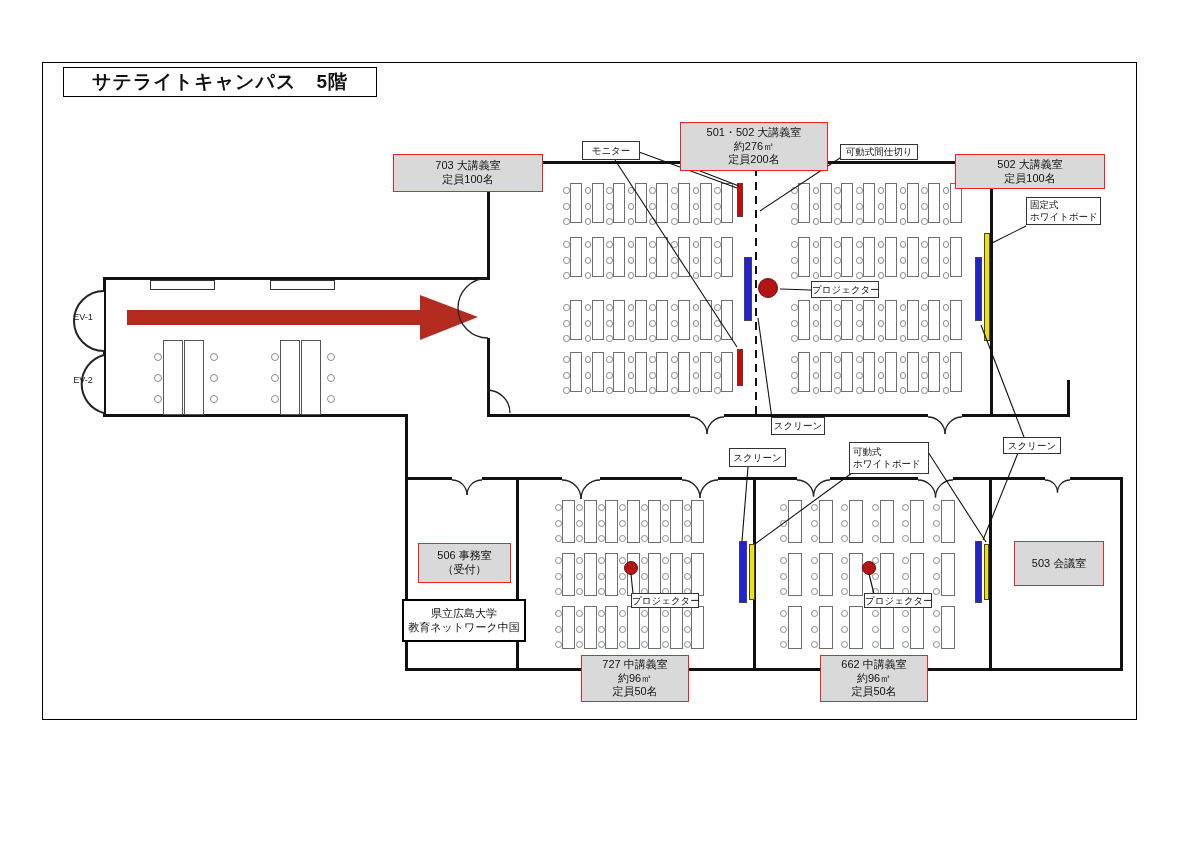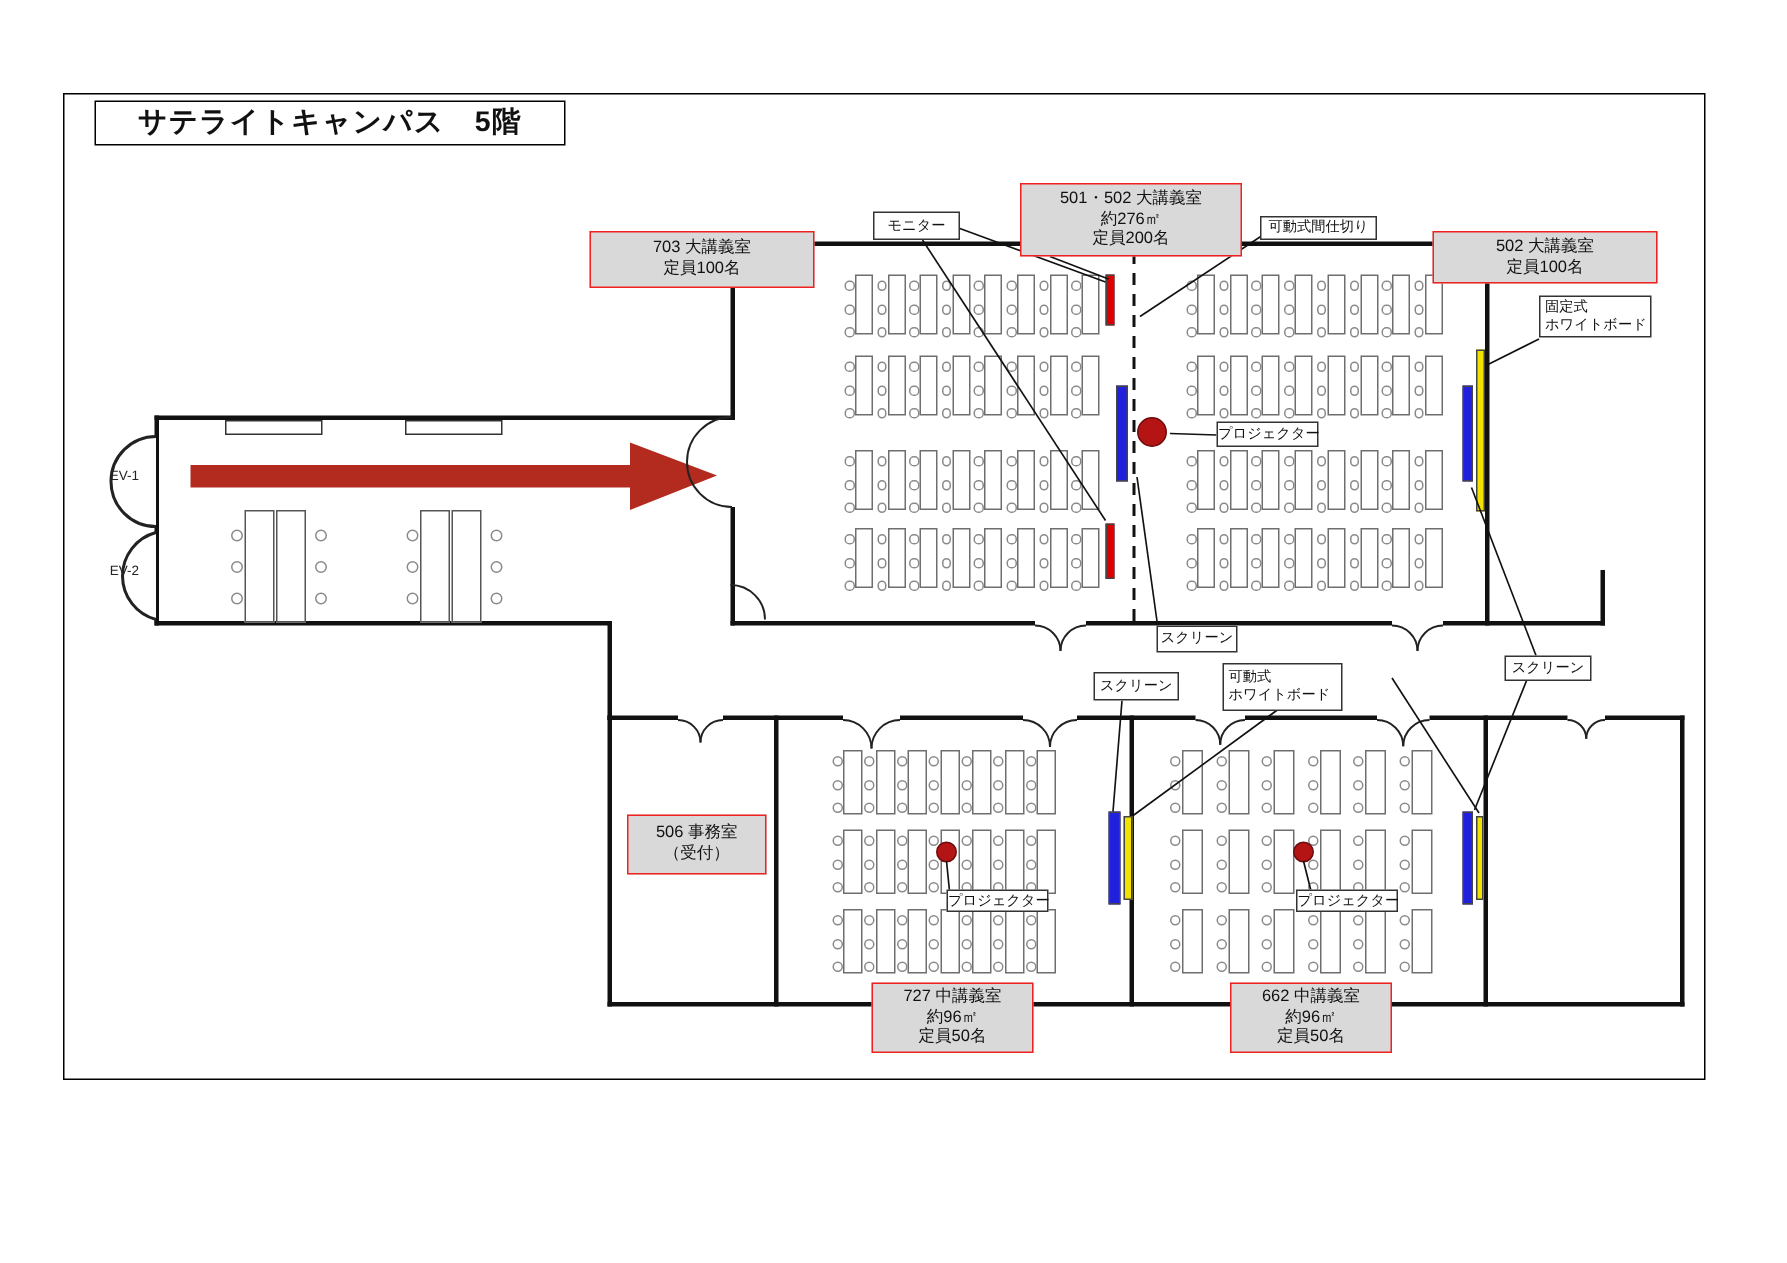--- a/index.html
+++ b/index.html
@@ -551,54 +551,61 @@
         <div>定員200名</div>
       </div>
       <div class="abs lbl t-room" style="left: 393px; top: 154px; width: 150px; height: 38px;">
         <div>703 大講義室</div>
         <div>定員100名</div>
       </div>
       <div class="abs lbl t-room" style="left: 955px; top: 154px; width: 150px; height: 35px;">
         <div>502 大講義室</div>
         <div>定員100名</div>
       </div>
+      <div class="abs lbl t-room" style="left: 1014px; top: 541px; width: 90px; height: 45px;">
+        <div>503 会議室</div>
+      </div>
       <div class="abs lbl t-room" style="left: 820px; top: 655px; width: 108px; height: 47px;">
         <div>662 中講義室</div>
         <div>約96㎡</div>
         <div>定員50名</div>
       </div>
       <div class="abs lbl t-room" style="left: 581px; top: 655px; width: 108px; height: 47px;">
         <div>727 中講義室</div>
         <div>約96㎡</div>
         <div>定員50名</div>
       </div>
       <div class="abs lbl t-room" style="left: 418px; top: 543px; width: 93px; height: 40px;">
         <div>506 事務室</div>
         <div>（受付）</div>
       </div>
+      <div class="abs lbl t-info" style="left: 402px; top: 599px; width: 124px; height: 43px;">
+        <div>県立広島大学</div>
+        <div>教育ネットワーク中国</div>
+      </div>
       <div class="abs lbl t-tag" style="left: 582px; top: 141px; width: 58px; height: 19px;">
         <div>モニター</div>
       </div>
       <div class="abs lbl t-tag" style="left: 840px; top: 144px; width: 78px; height: 16px;">
         <div>可動式間仕切り</div>
       </div>
       <div class="abs lbl t-tagL" style="left: 1026px; top: 197px; width: 75px; height: 28px;">
         <div>固定式</div>
         <div>ホワイトボード</div>
       </div>
       <div class="abs lbl t-tag" style="left: 811px; top: 281px; width: 68px; height: 17px;">
         <div>プロジェクター</div>
       </div>
       <div class="abs lbl t-tag" style="left: 771px; top: 417px; width: 54px; height: 18px;">
         <div>スクリーン</div>
       </div>
       <div class="abs lbl t-tag" style="left: 729px; top: 448px; width: 57px; height: 19px;">
         <div>スクリーン</div>
       </div>
-      <div class="abs lbl t-tagL" style="left: 815px; top: 442px; width: 80px; height: 32px;">
+      <div class="abs lbl t-tagL" style="left: 849px; top: 442px; width: 80px; height: 32px;">
         <div>可動式</div>
         <div>ホワイトボード</div>
       </div>
       <div class="abs lbl t-tag" style="left: 1003px; top: 437px; width: 58px; height: 17px;">
         <div>スクリーン</div>
       </div>
       <div class="abs lbl t-tag" style="left: 631px; top: 593px; width: 68px; height: 15px;">
         <div>プロジェクター</div>
       </div>
       <div class="abs lbl t-tag" style="left: 864px; top: 593px; width: 68px; height: 15px;">

